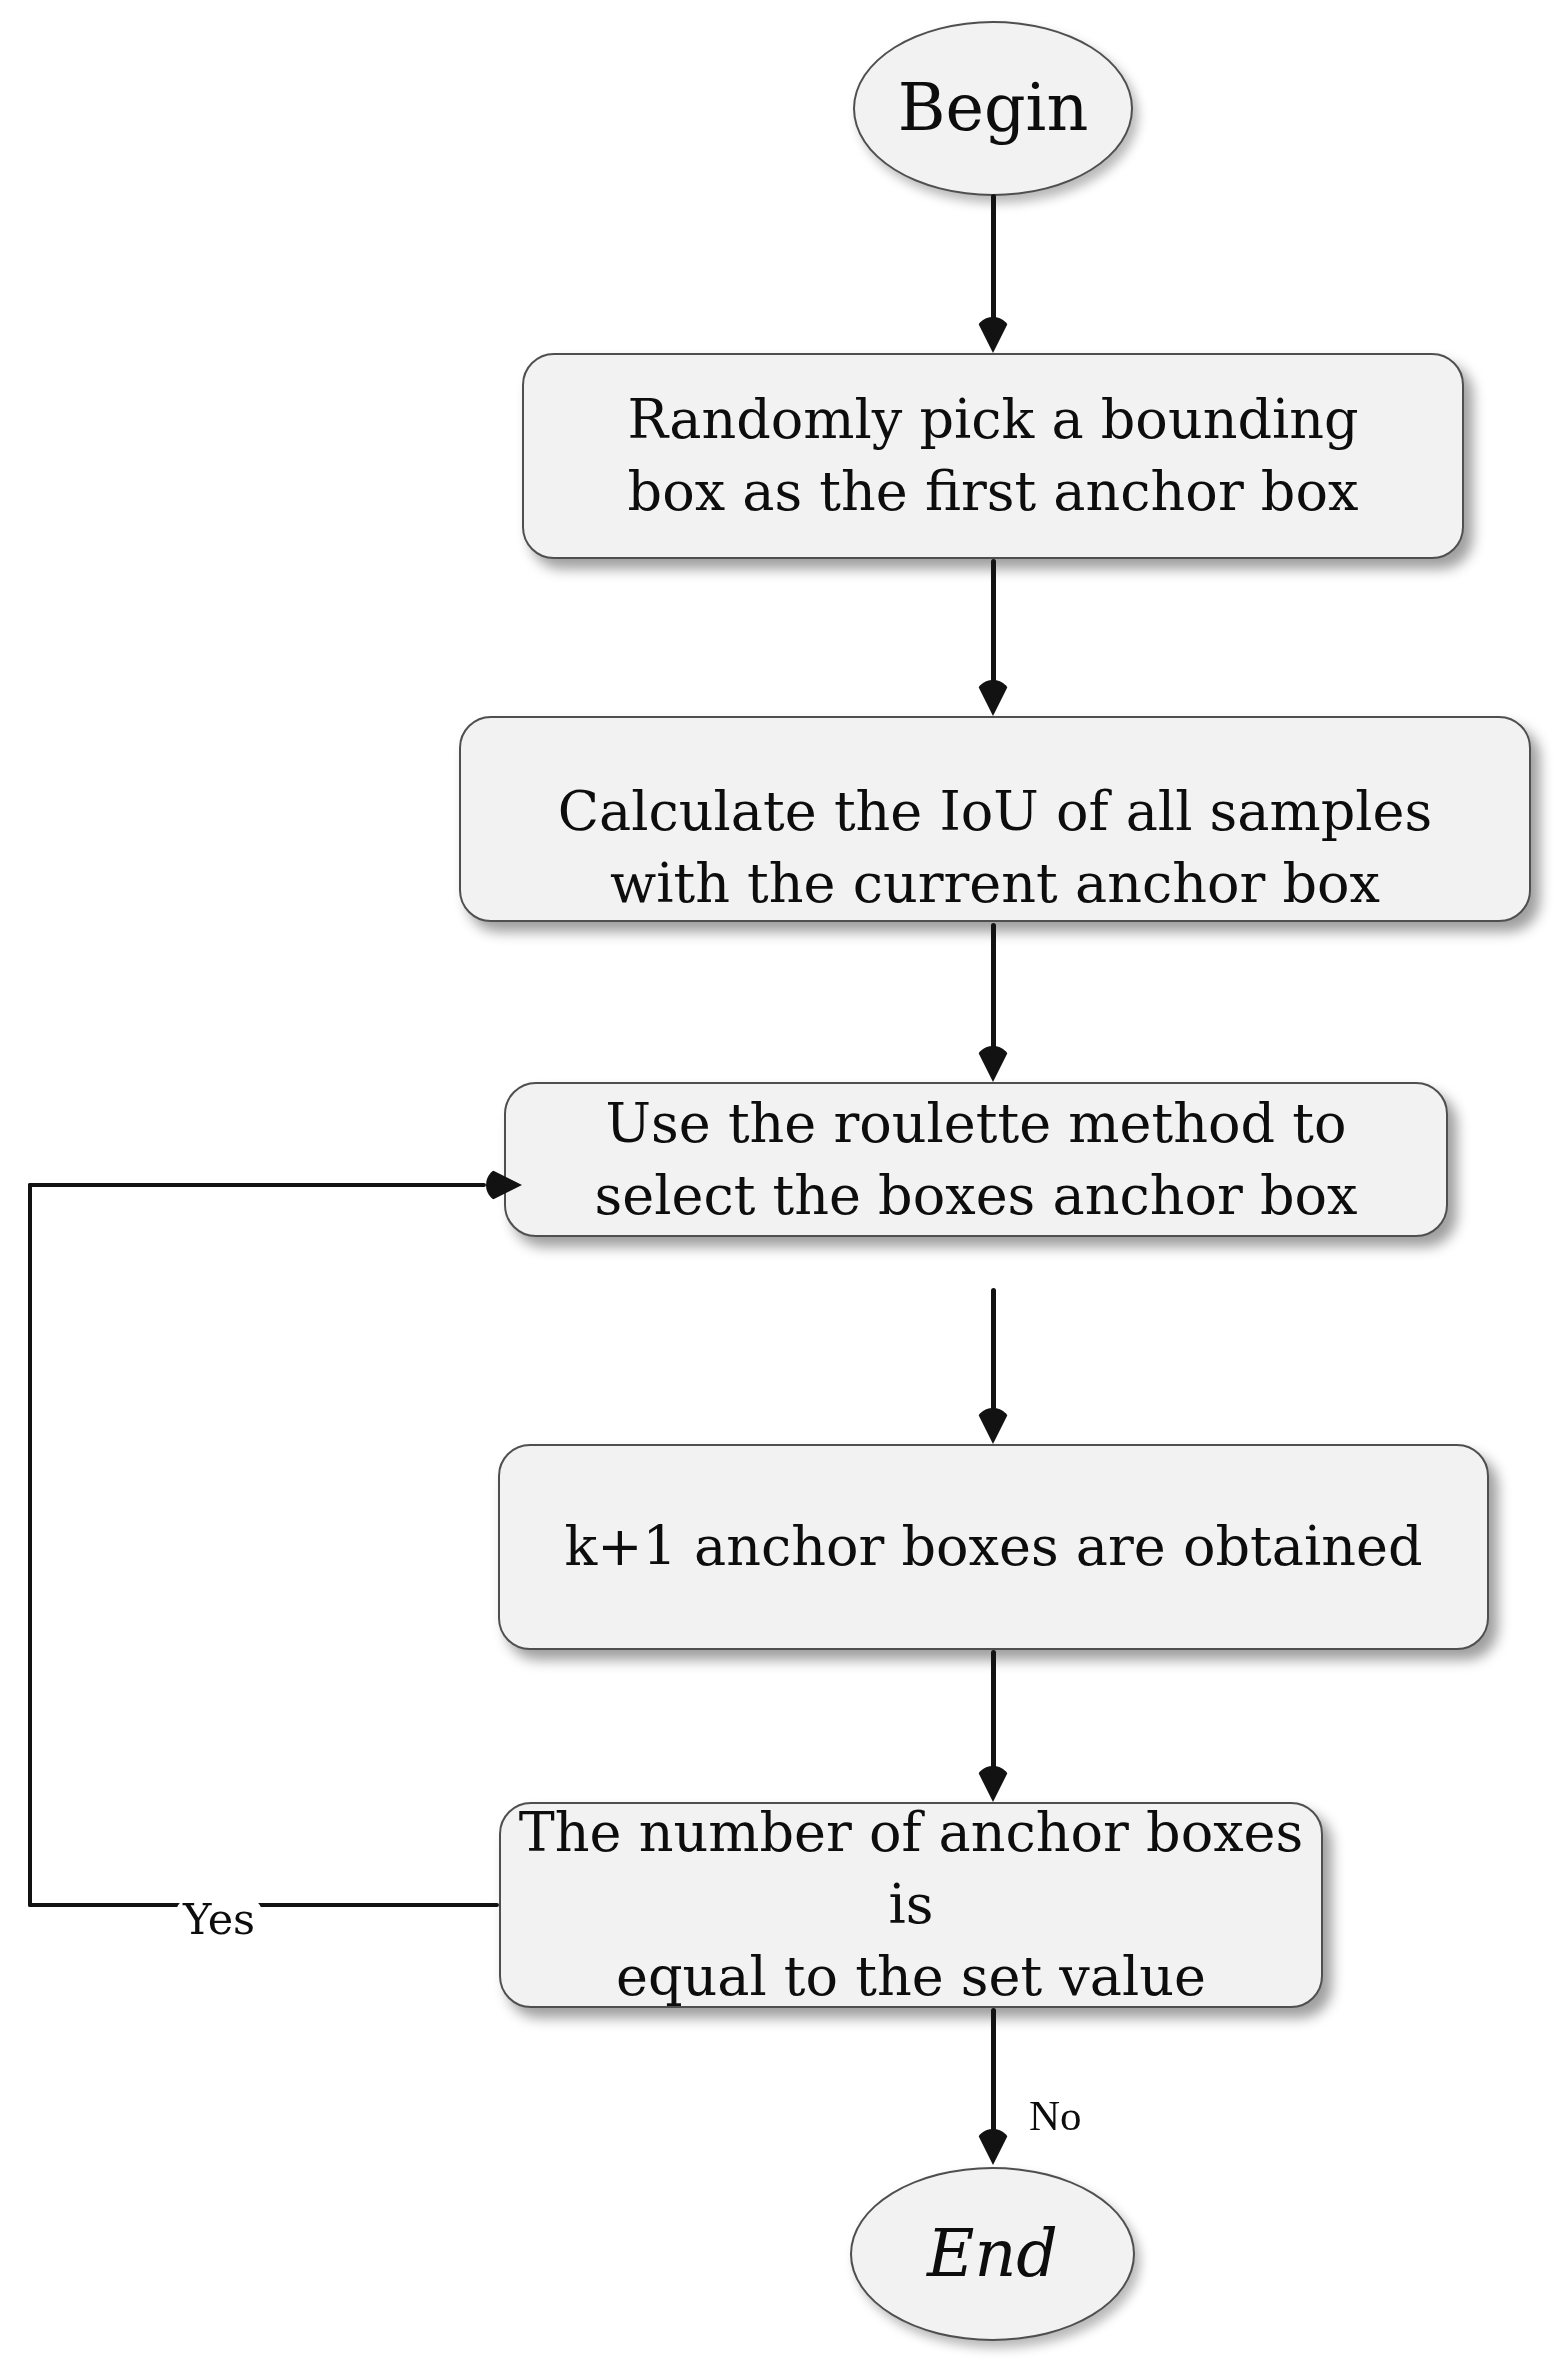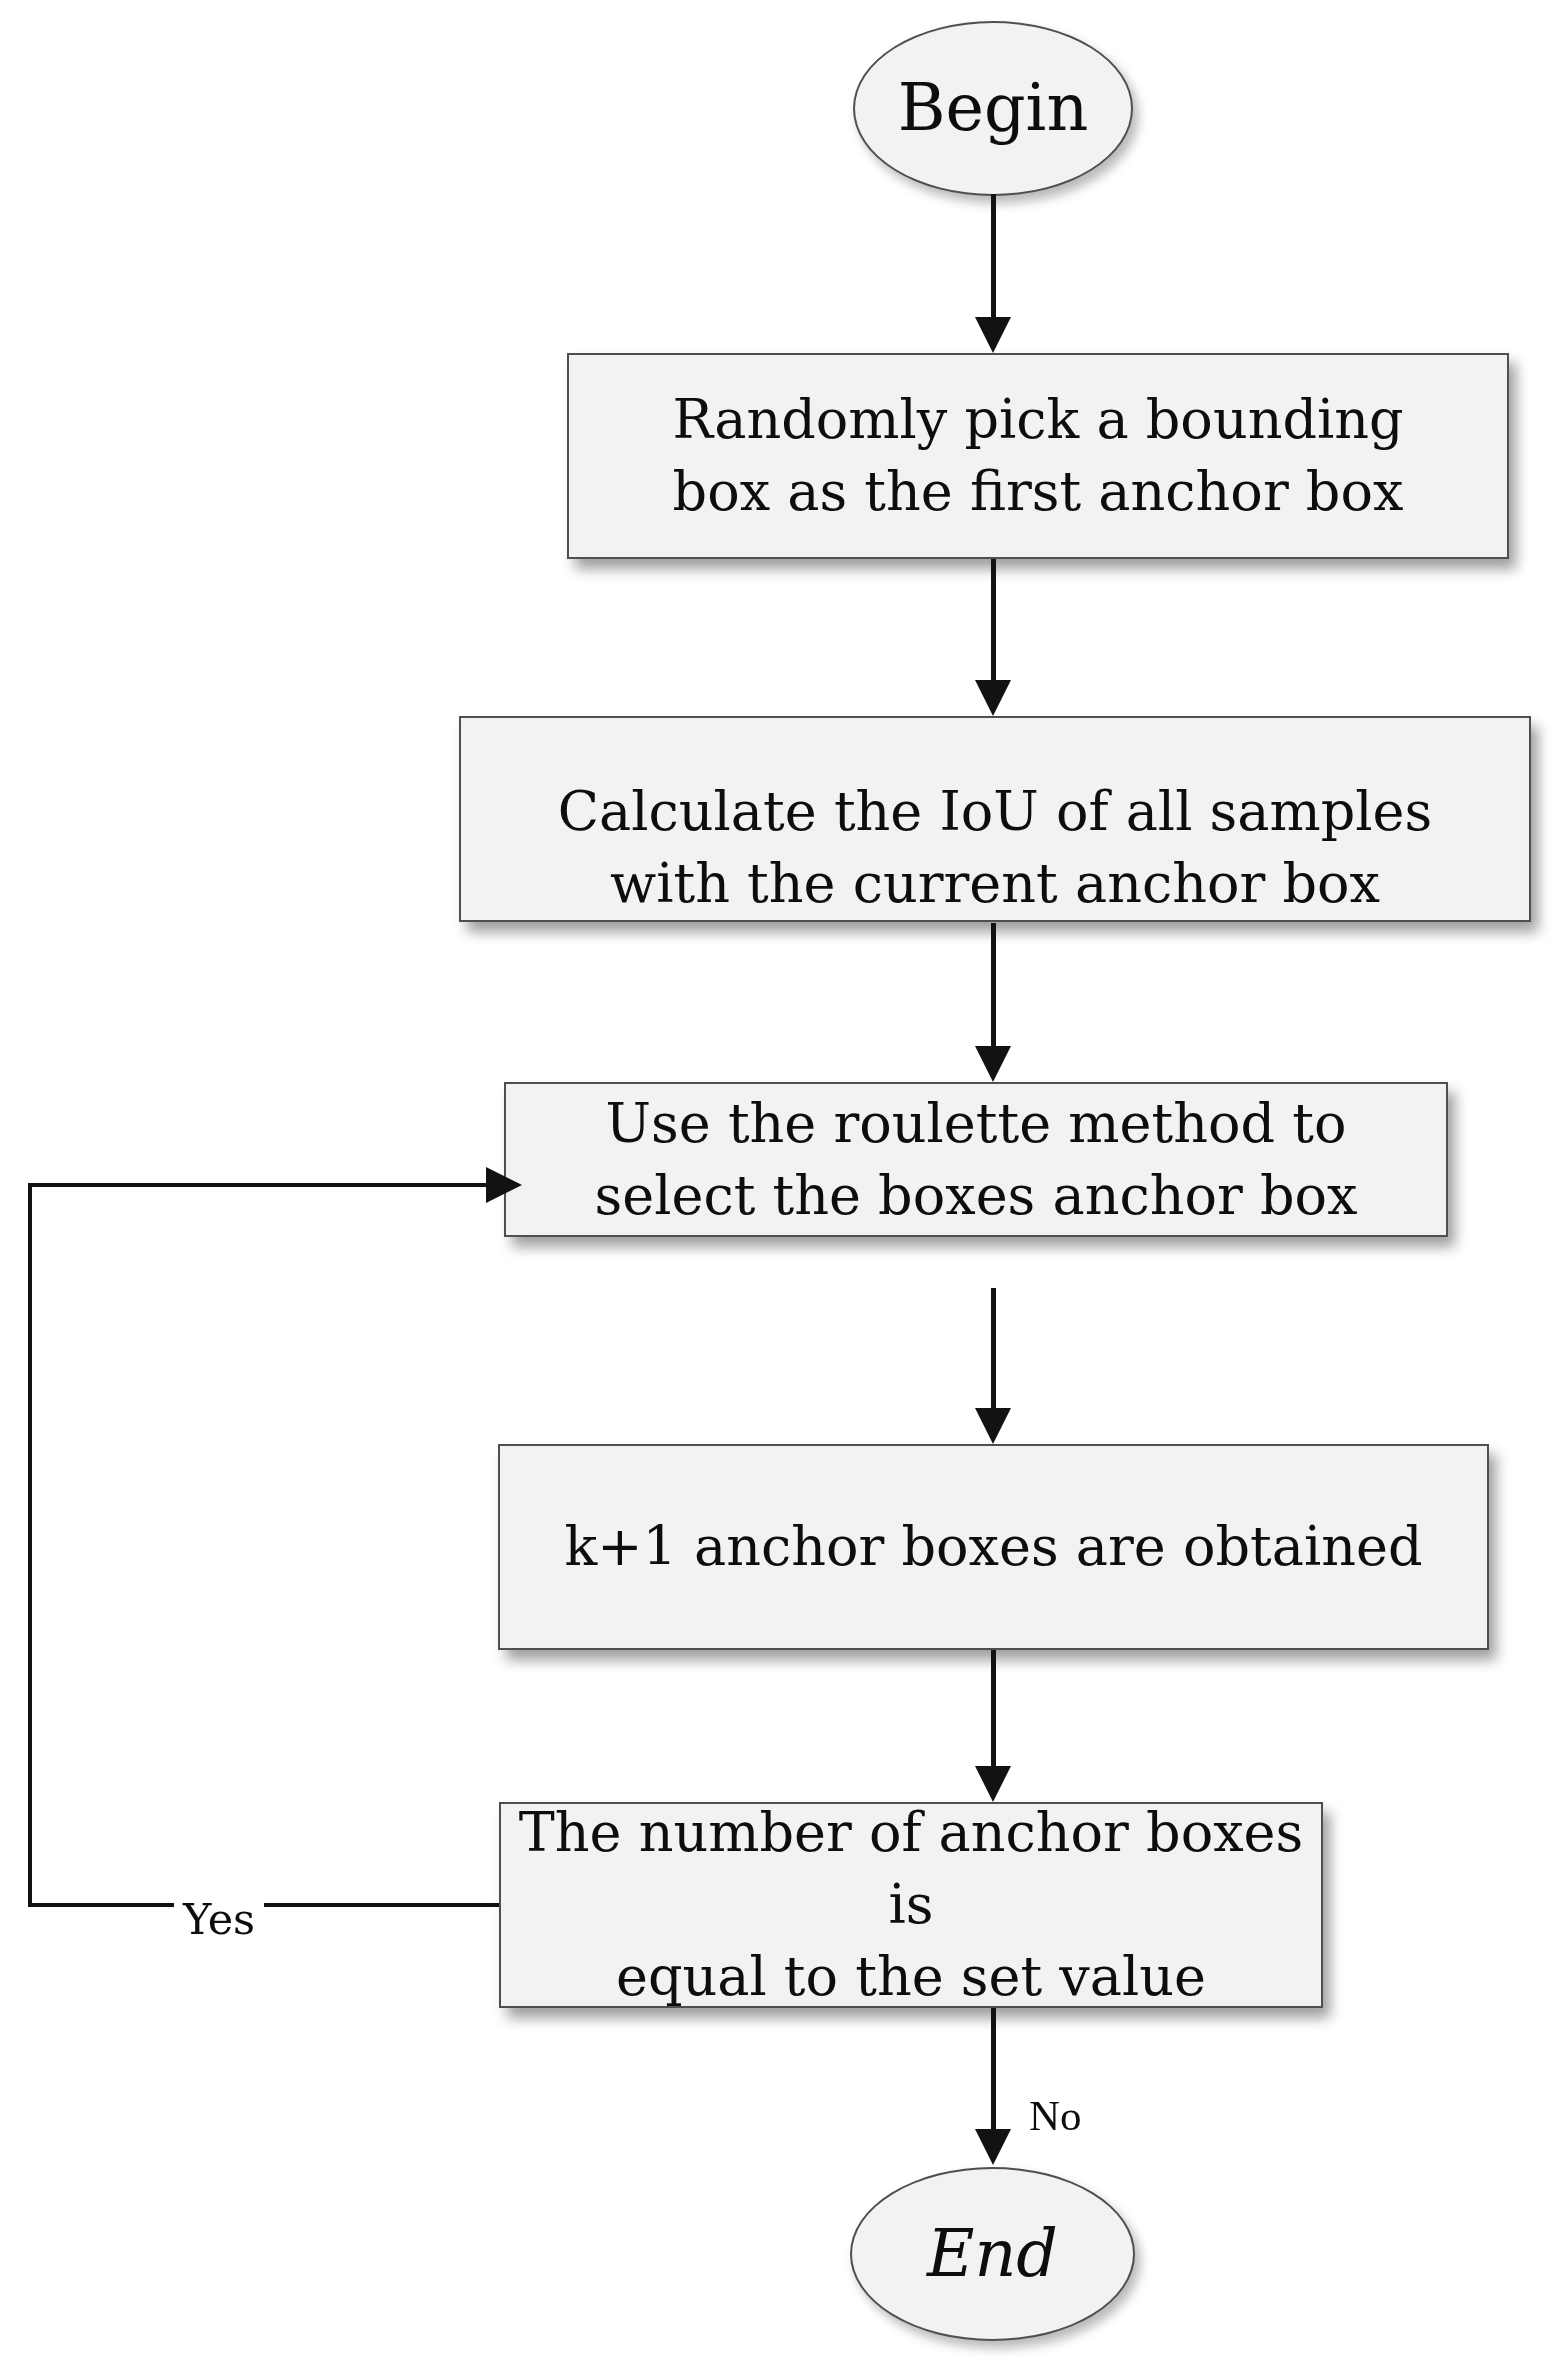--- a/index.html
+++ b/index.html
@@ -2,21 +2,21 @@
 <html style="--background: #ffffff; --node-fill: #f2f2f2; --node-border: #4f4f4f; --line-color: #121212; --text-color: #0d0d0d;font-size:14.5px"><head>
 <meta charset="utf-8">
 <style>
   :root {
     --background: #ffffff;
     --node-fill: #f2f2f2;
     --node-border: #4f4f4f;
     --line-color: #121212;
     --text-color: #0d0d0d;
   }
-  * { box-sizing: border-box; }
+  * { box-sizing: border-box; border-radius: 32px; }
   html, body { margin: 0; padding: 0; background: var(--background); }
   .canvas {
     position: relative;
     width: 1563px;
     height: 2366px;
     background: var(--background);
     font-family: "DejaVu Serif", "Liberation Serif", serif;
     color: var(--text-color);
     overflow: hidden;
   }
@@ -61,21 +61,21 @@
     position: absolute;
     font-size: 43px;
     line-height: 1;
     background: var(--background);
     padding: 3.6px 9px;
     white-space: nowrap;
     margin-top: 29px;
   }
   
   #node-begin  { left: 853px;  top: 21px;   width: 280px;  height: 175px; }
-  #node-step1  { left: 522px;  top: 353px;  width: 942px; height: 206px; margin-left: 45px; }
+  #node-step1  { left: 522px;  top: 353px;  width: 942px; height: 206px; }
   #node-step2  { left: 459px;  top: 716px;  width: 1072px; height: 206px; justify-content: flex-end; }
   #node-step3  { left: 504px;  top: 1082px; width: 944px; height: 155px; }
   #node-step4  { left: 498px;  top: 1444px; width: 991px; height: 206px; }
   #node-step5  { left: 499px;  top: 1802px; width: 824px; height: 206px; }
   #node-end    { left: 850px;  top: 2167px; width: 285px;  height: 174px; font-style: italic; }
 </style>
 </head>
 <body>
 
 <div class="canvas">

